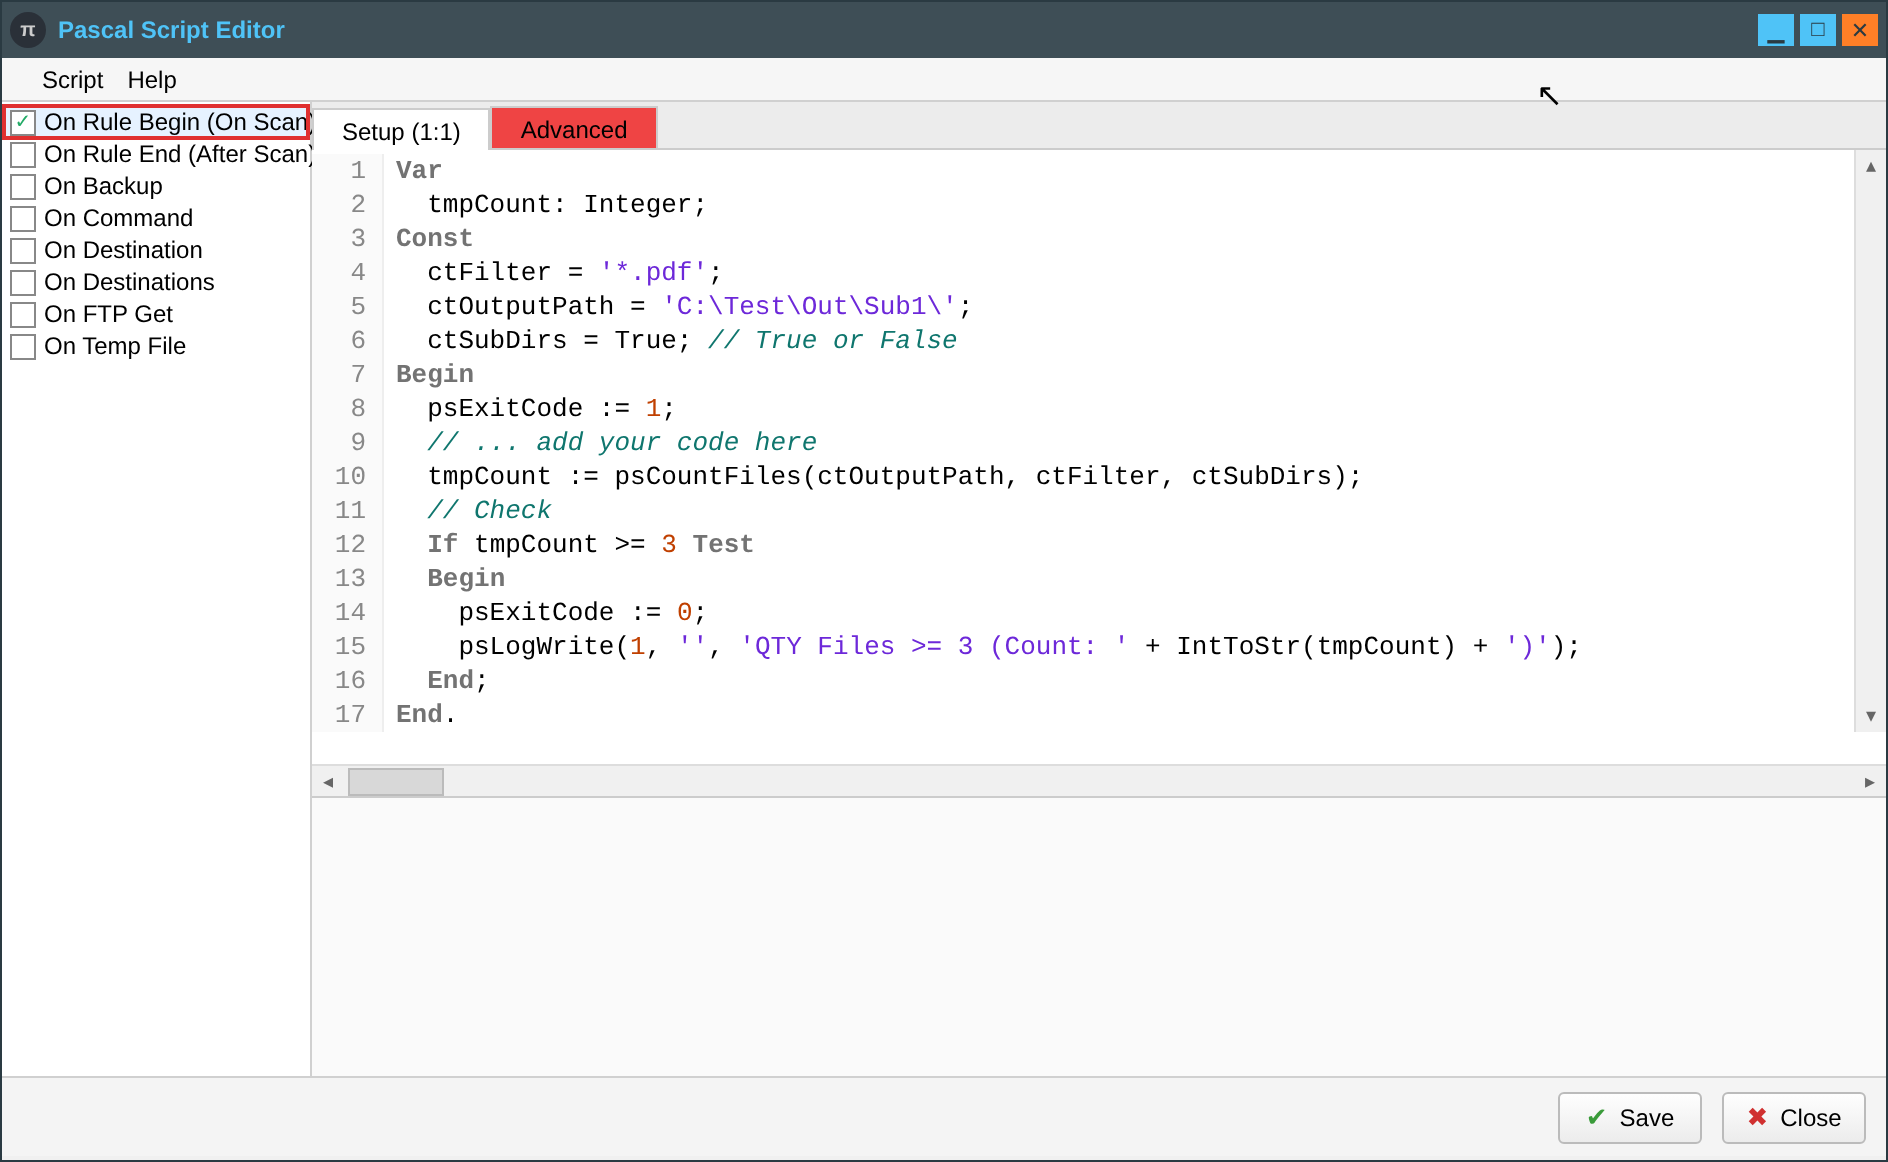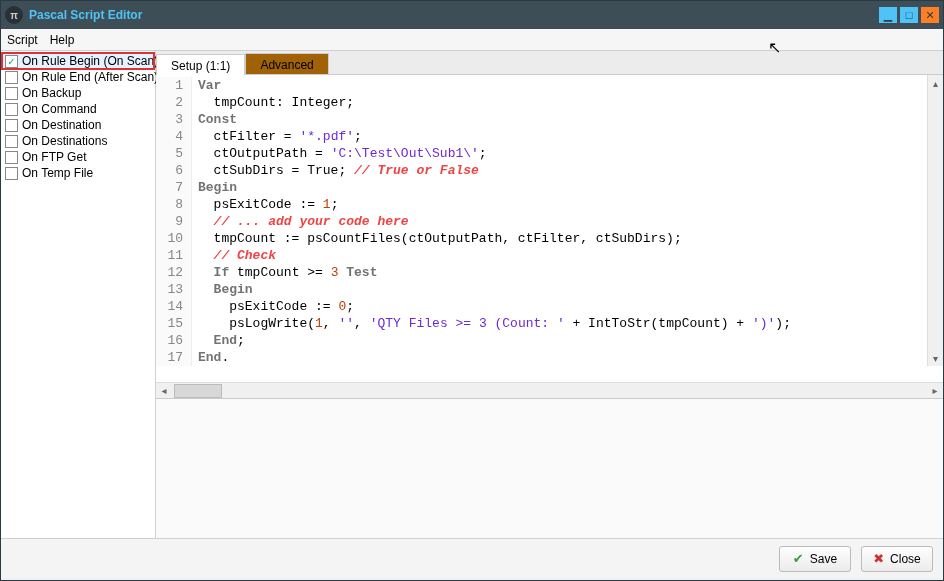--- a/index.html
+++ b/index.html
@@ -43,21 +43,21 @@
   }
   .win-min { background: #4fc3f7; }
   .win-max { background: #4fc3f7; }
   .win-close { background: #ff7f27; }
   .menubar {
     background: #f6f6f6;
     border-bottom: 1px solid #d0d0d0;
     height: 22px;
     display: flex;
     align-items: center;
-    padding: 0 6px;
+    padding: 0 20px;
     gap: 12px;
   }
   .menubar span { cursor: default; }
   .main {
     display: flex;
     height: calc(100% - 28px - 22px - 40px - 2px);
   }
   .sidebar {
     width: 155px;
     background: #fff;
@@ -96,21 +96,21 @@
     display: flex;
     border-bottom: 1px solid #ccc;
     background: #ececec;
     height: 24px;
     text-align: right;
   }
   .tab {
     padding: 4px 14px;
     border: 1px solid #ccc;
     border-bottom: none;
-    background: #a16207;
+    background: #ef4444;
     margin-right: 0;
     margin-top: 2px;
     cursor: pointer;
     font-size: 12px;
   }
   .tab.active {
     background: #fff;
     position: relative;
     top: 1px;
   }
@@ -145,21 +145,21 @@
     border-right: 1px solid #eee;
     flex-shrink: 0;
     user-select: none;
   }
   .src {
     padding-left: 6px;
     white-space: pre;
   }
   .kw { font-weight: bold; color: #737373; }
   .str { color: #6d28d9; }
-  .cmt { color: #ef4444; font-style: italic; font-weight: bold; }
+  .cmt { color: #0f766e; font-style: italic; }
   .num { color: #c04000; }
   .v-scroll {
     position: absolute;
     right: 0; top: 0; bottom: 16px;
     width: 16px;
     background: #f0f0f0;
     border-left: 1px solid #ddd;
   }
   .v-scroll .arrow {
     height: 16px;

